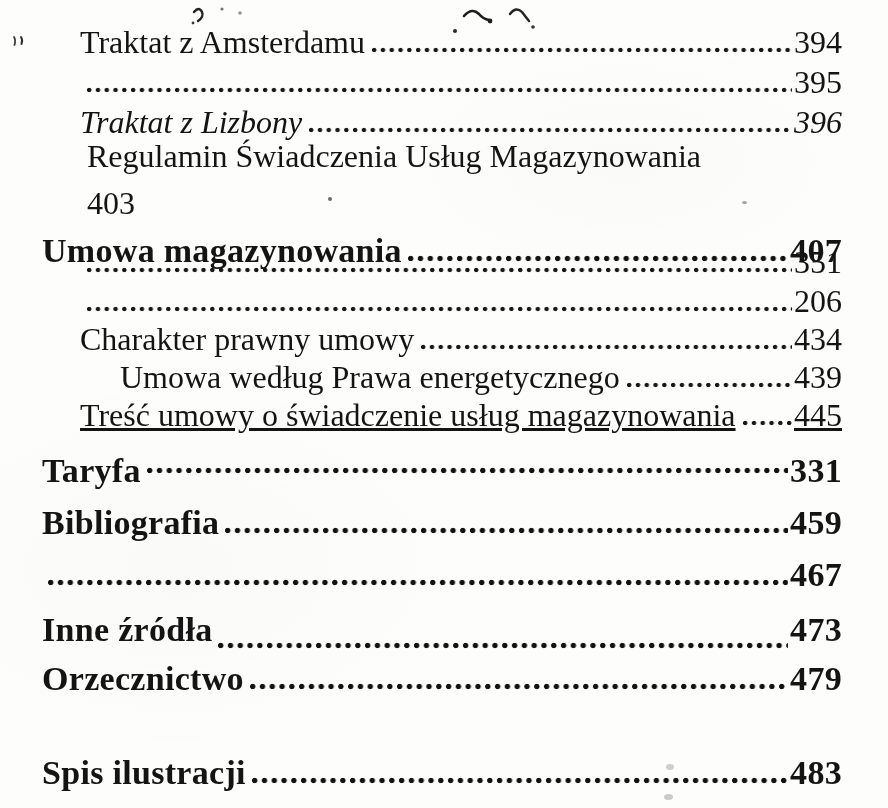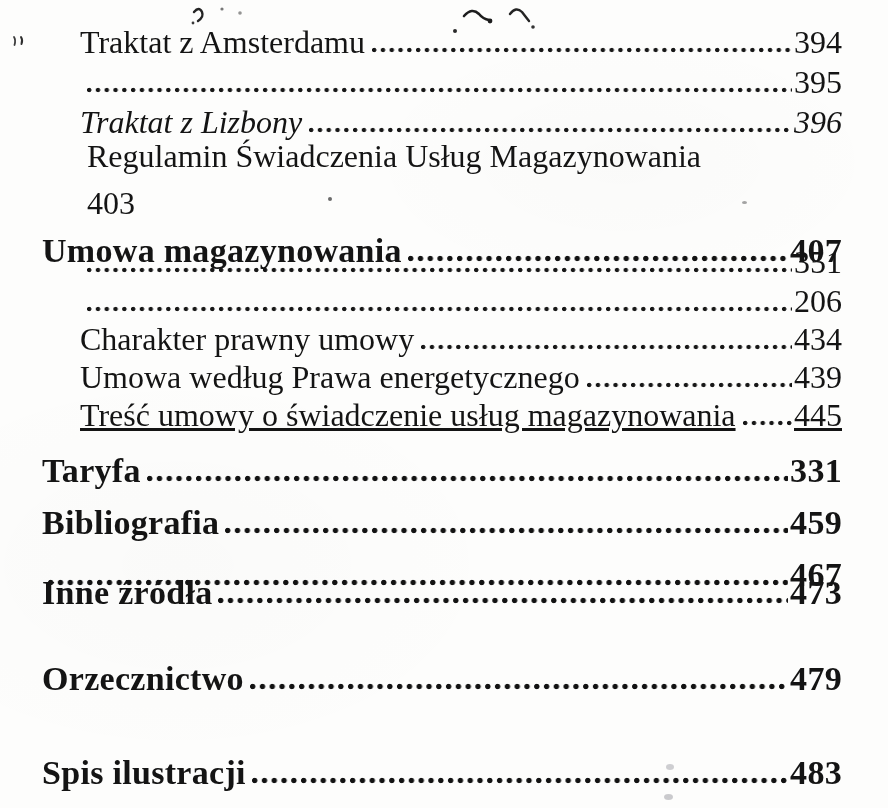--- a/index.html
+++ b/index.html
@@ -123,45 +123,45 @@
     </div>
       <div class="row sub" style="top: 281px;">
       <span class="leader"></span>
       <span class="pagenum">206</span>
     </div>
       <div class="row sub" style="top: 319px;">
       <span class="label">Charakter prawny umowy</span>
       <span class="leader"></span>
       <span class="pagenum">434</span>
     </div>
-      <div class="row sub" style="top: 357px;">
+      <div class="row sub" style="top: 357px; margin-left: 40px;">
       <span class="label">Umowa według Prawa energetycznego</span>
       <span class="leader"></span>
       <span class="pagenum">439</span>
     </div>
       <div class="row sub" style="top: 395px; text-decoration: underline;">
       <span class="label">Treść umowy o świadczenie usług magazynowania</span>
       <span class="leader"></span>
       <span class="pagenum">445</span>
     </div>
-      <div class="row main" style="top: 451px;">
+      <div class="row main" style="top: 451px; align-items: center;">
       <span class="label">Taryfa</span>
       <span class="leader"></span>
       <span class="pagenum">331</span>
     </div>
       <div class="row main" style="top: 503px;">
       <span class="label">Bibliografia</span>
       <span class="leader"></span>
       <span class="pagenum">459</span>
     </div>
       <div class="row main" style="top: 555px;">
       <span class="leader"></span>
       <span class="pagenum">467</span>
     </div>
-      <div class="row main" style="top: 573px;">
+      <div class="row main" style="top: 610px; align-items: flex-end;">
       <span class="label">Inne źródła</span>
       <span class="leader"></span>
       <span class="pagenum">473</span>
     </div>
       <div class="row main" style="top: 659px;">
       <span class="label">Orzecznictwo</span>
       <span class="leader"></span>
       <span class="pagenum">479</span>
     </div>
       <div class="row main" style="top: 753px;">

